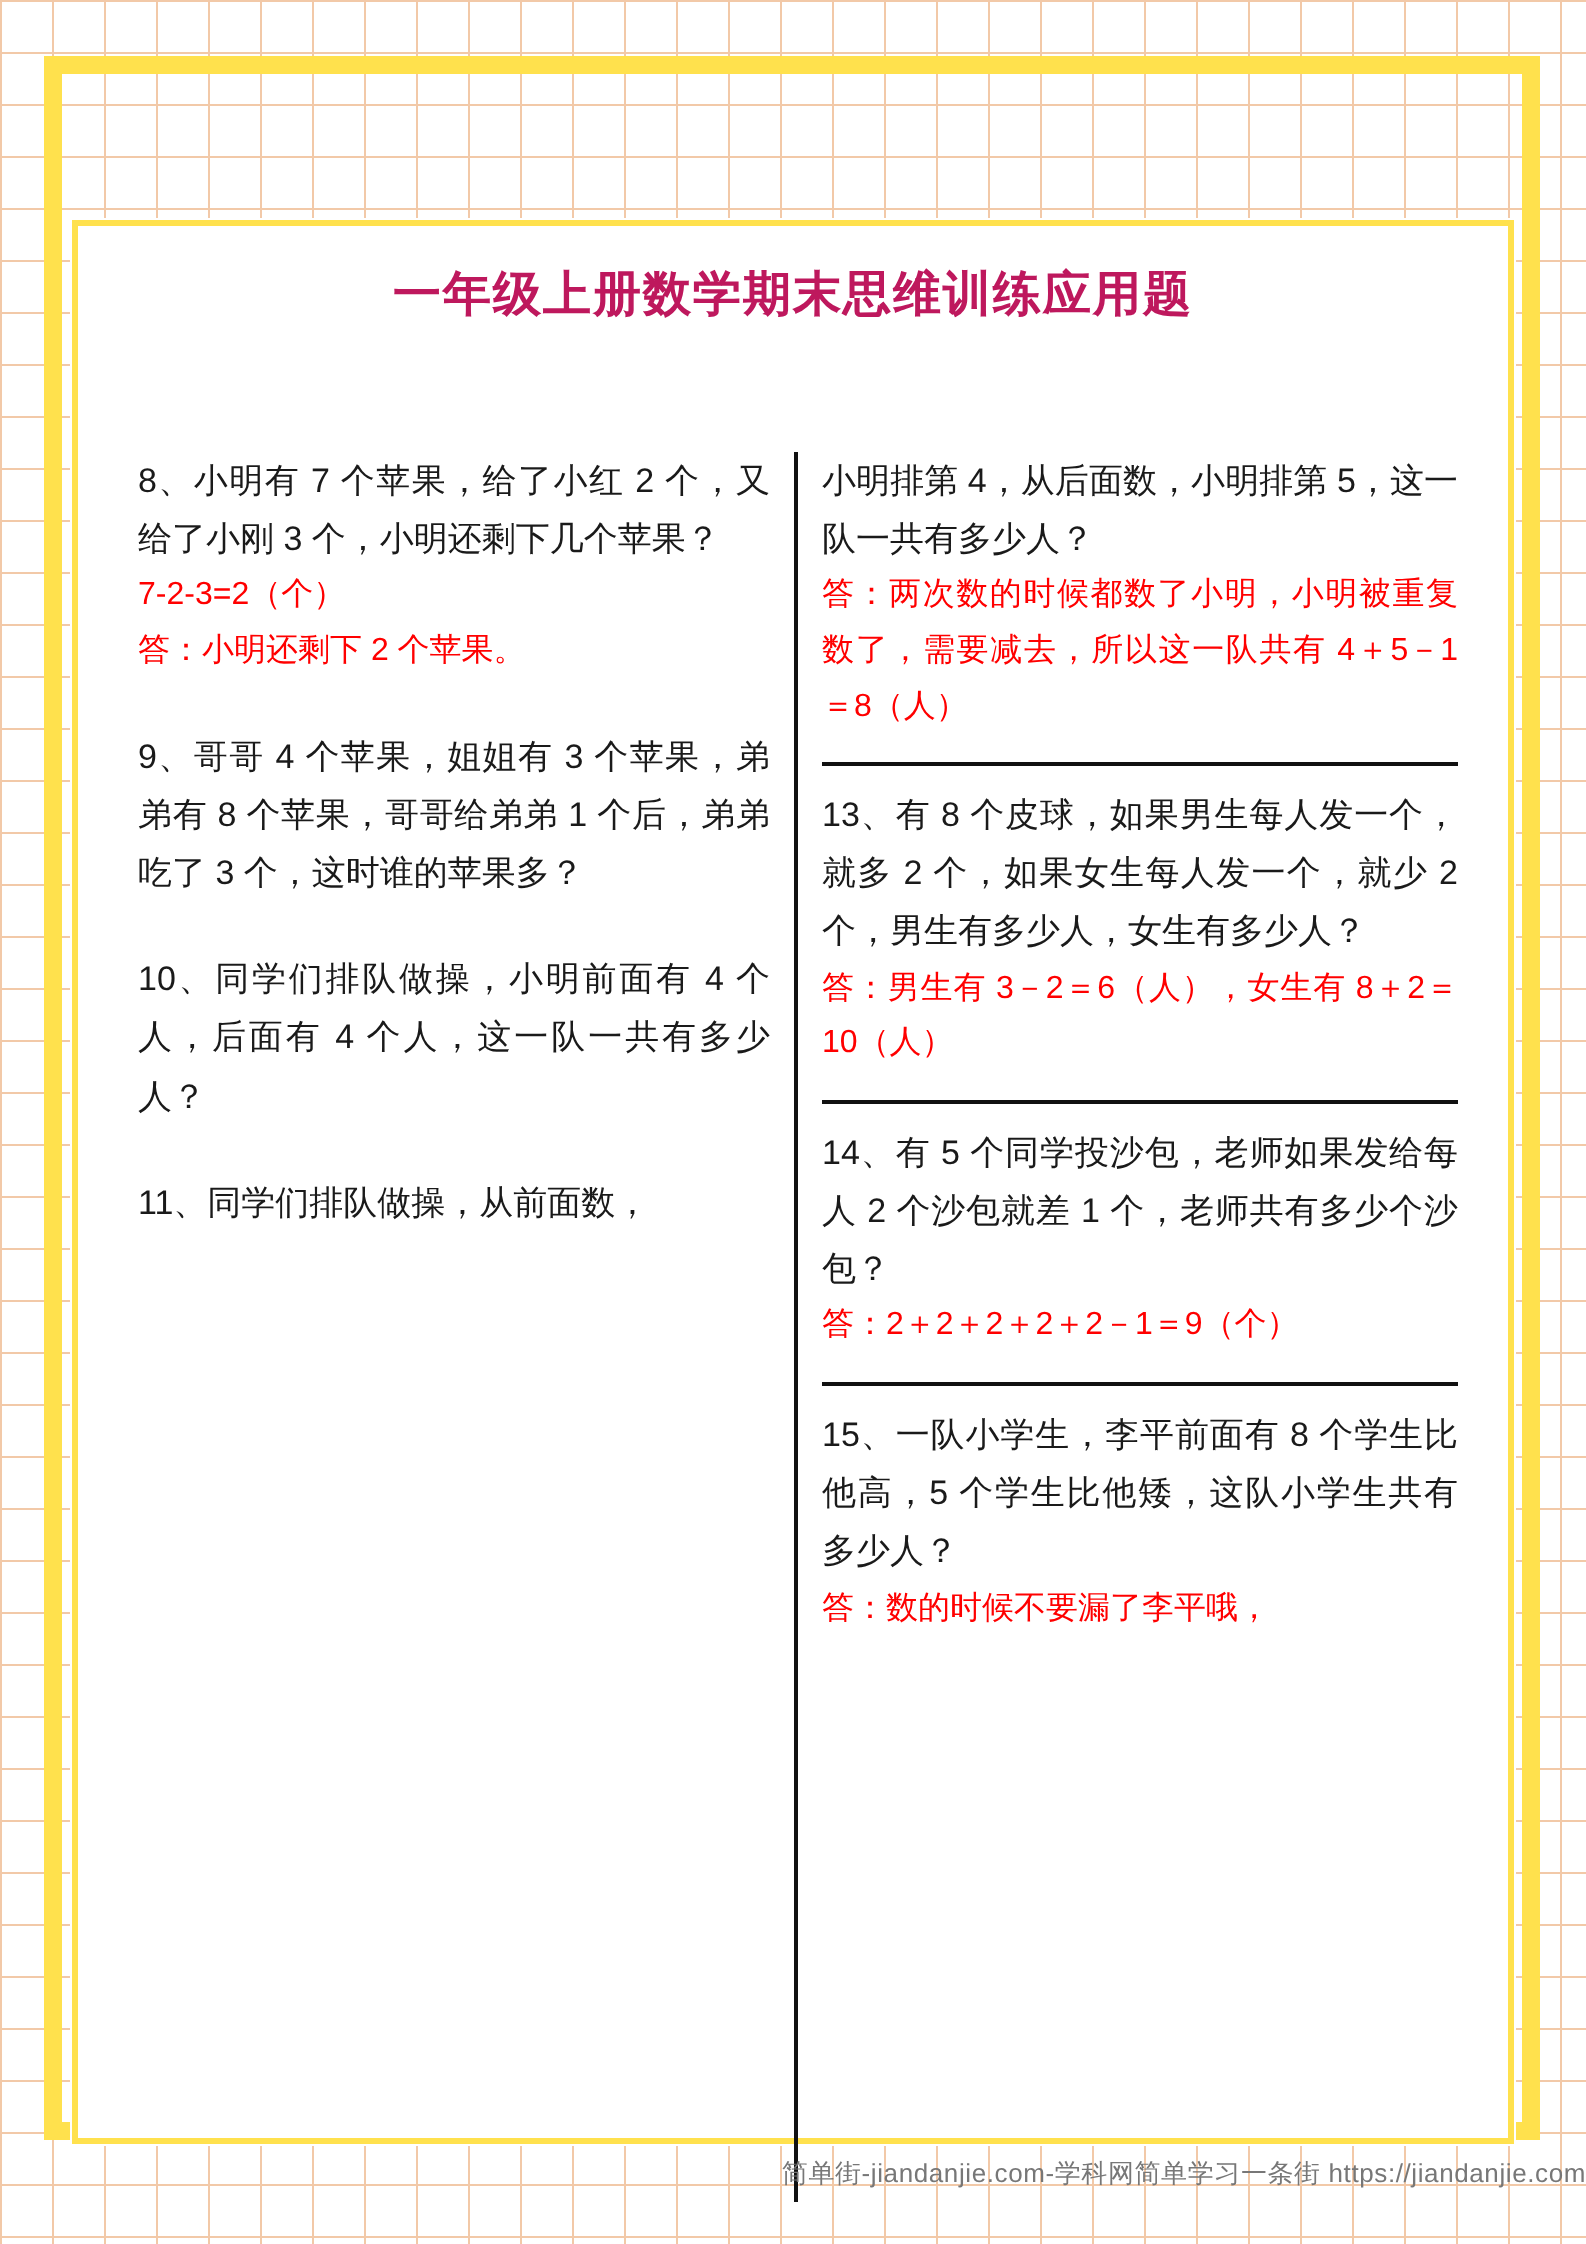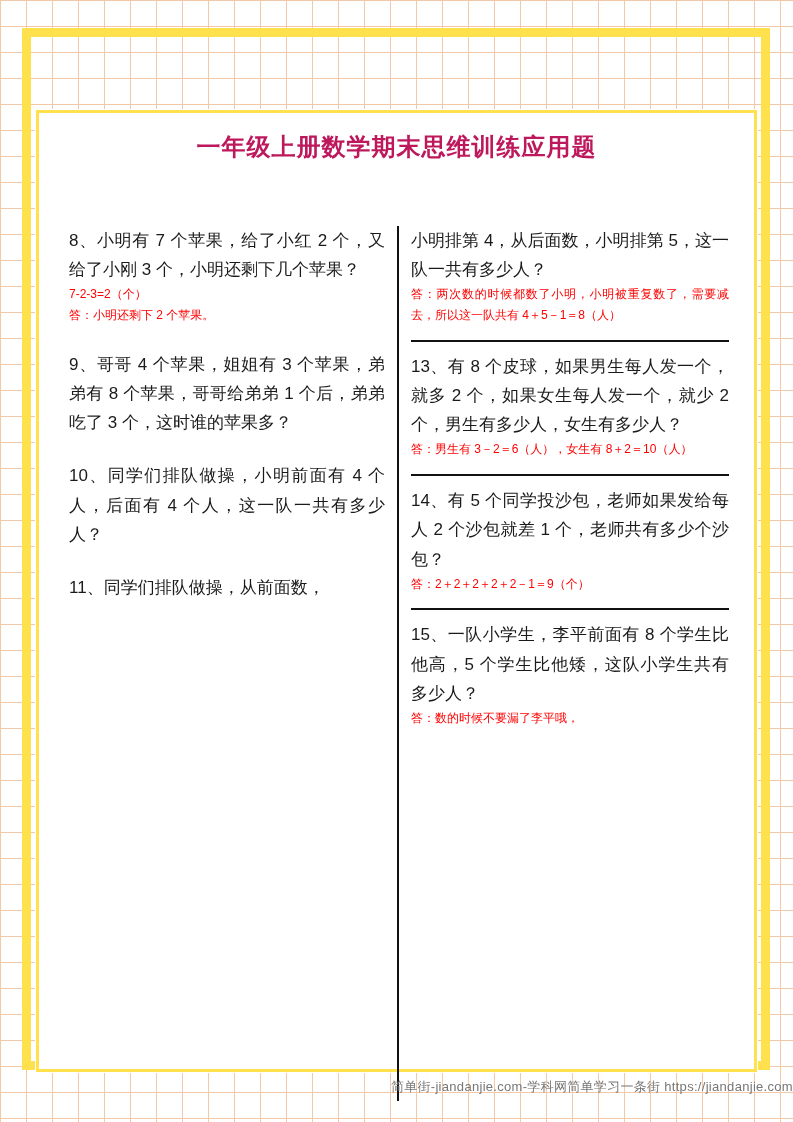--- a/index.html
+++ b/index.html
@@ -85,21 +85,21 @@
   .qblock {
     margin-bottom: 14px;
   }
   .q {
     font-size: 17px;
     line-height: 1.72;
     color: #1a1a1a;
     text-align: justify;
   }
   .a {
-    font-size: 12px;
+    font-size: 16px;
     line-height: 1.72;
     color: #ff0000;
     text-align: justify;
   }
   .sep-gap {
     height: 10px;
   }
   .divider-h {
     border-top: 2px solid #111111;
     margin: 8px 0 10px 0;

